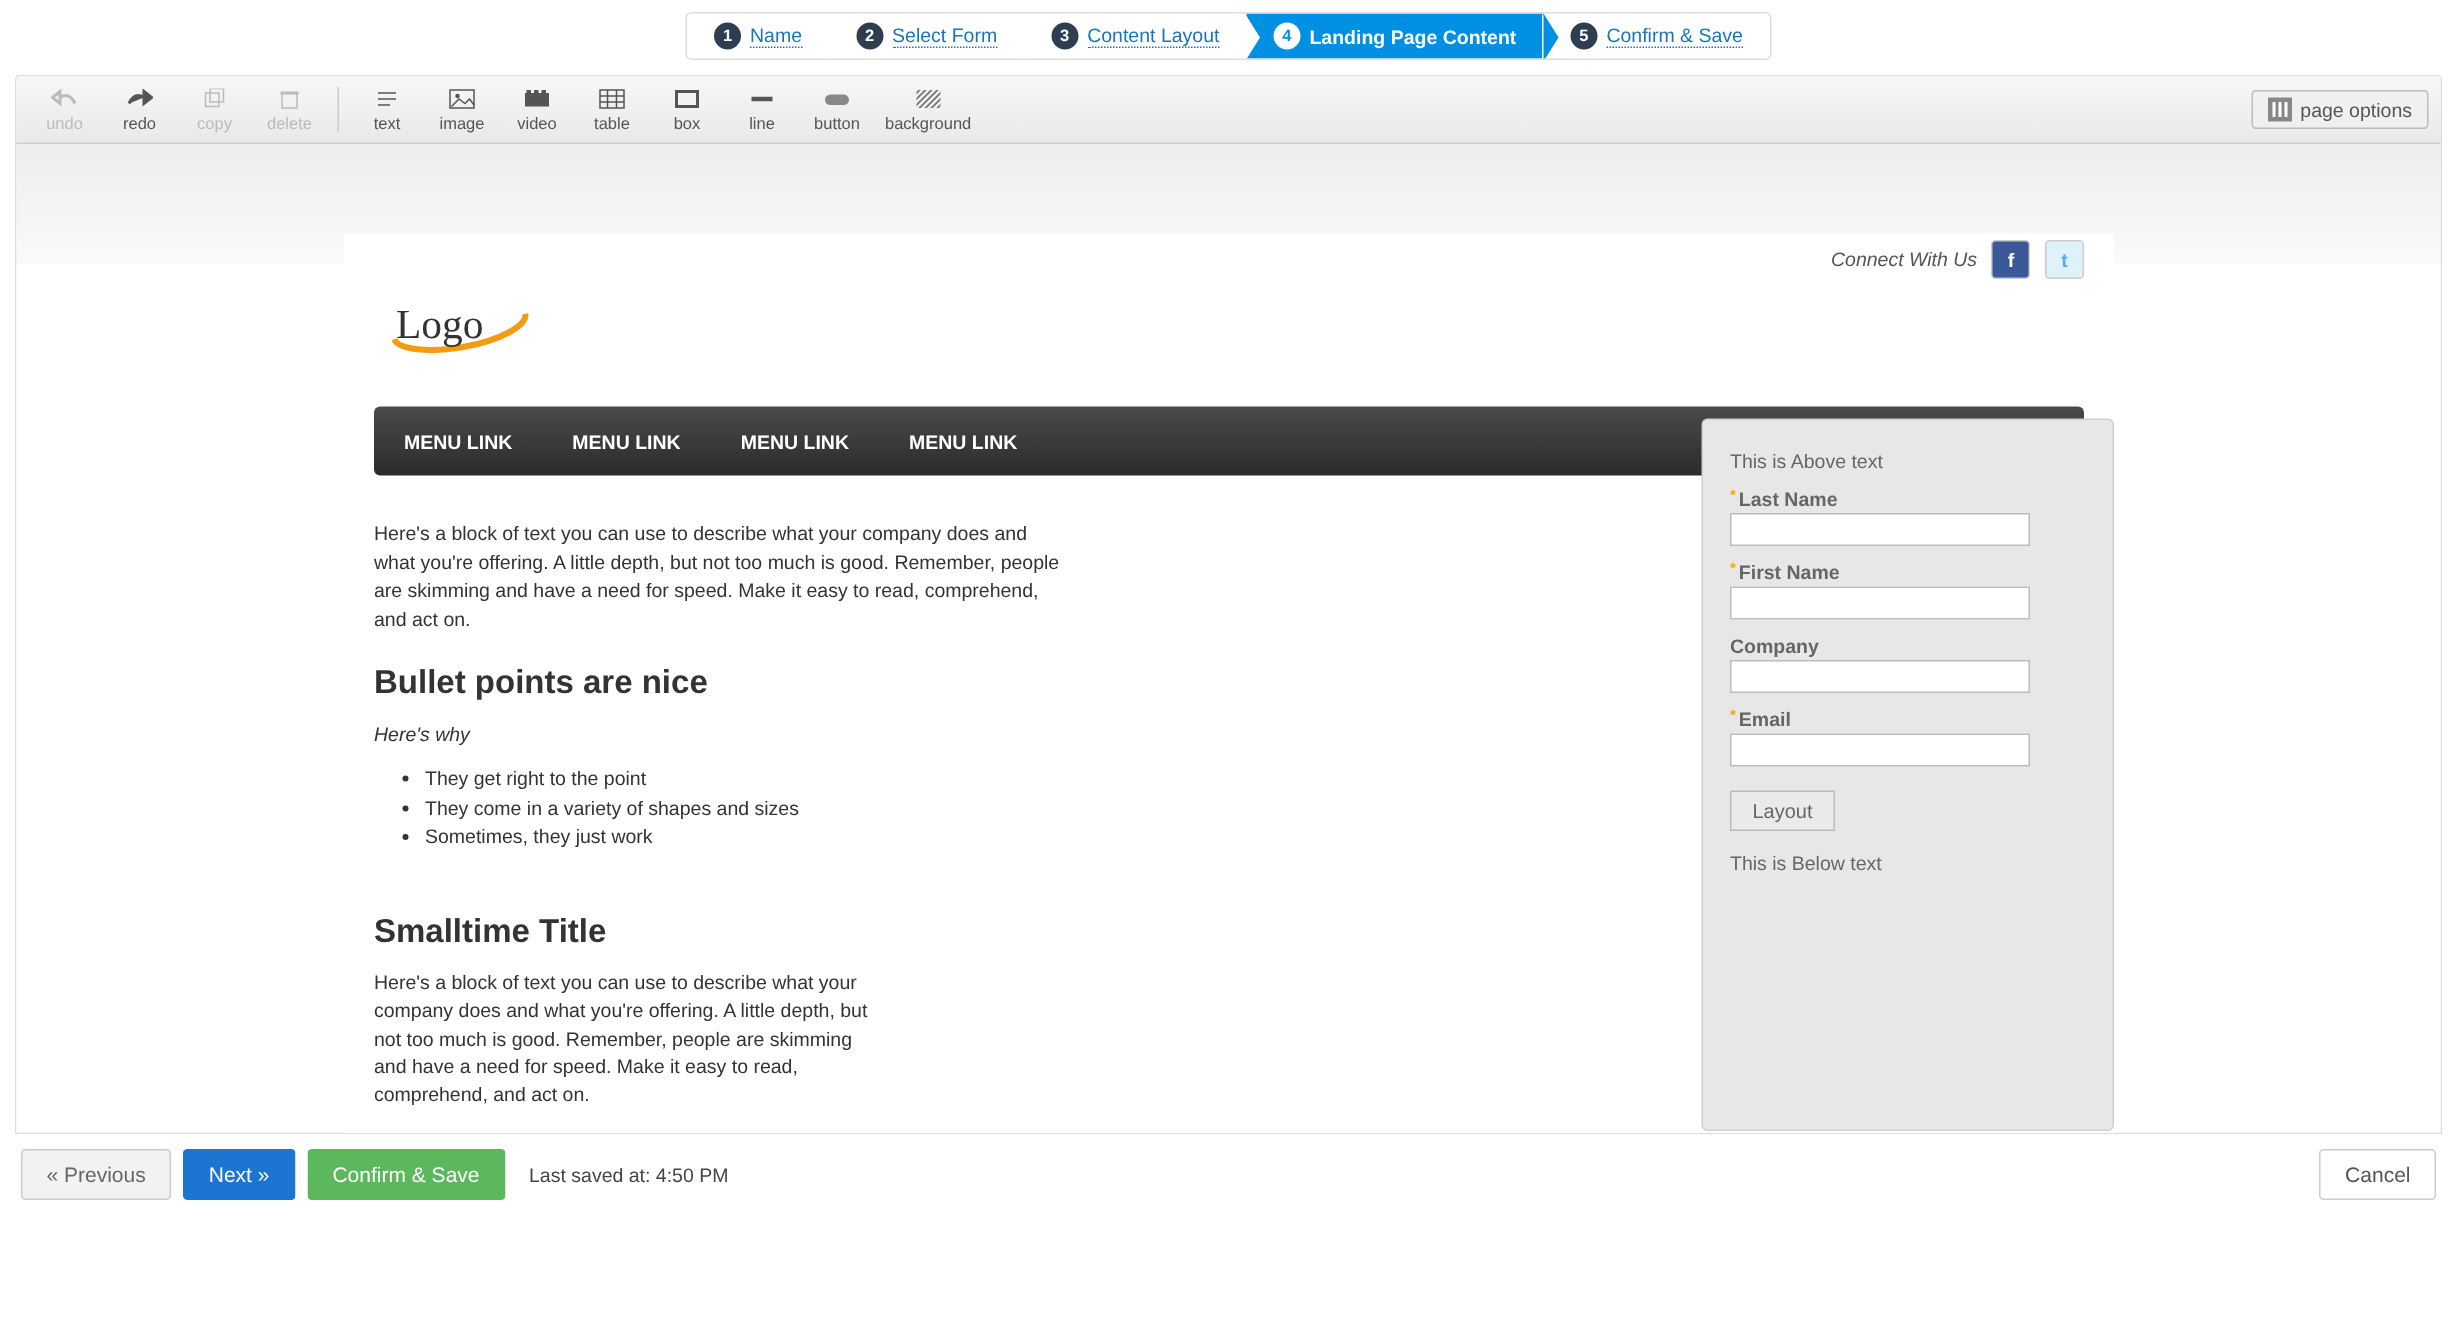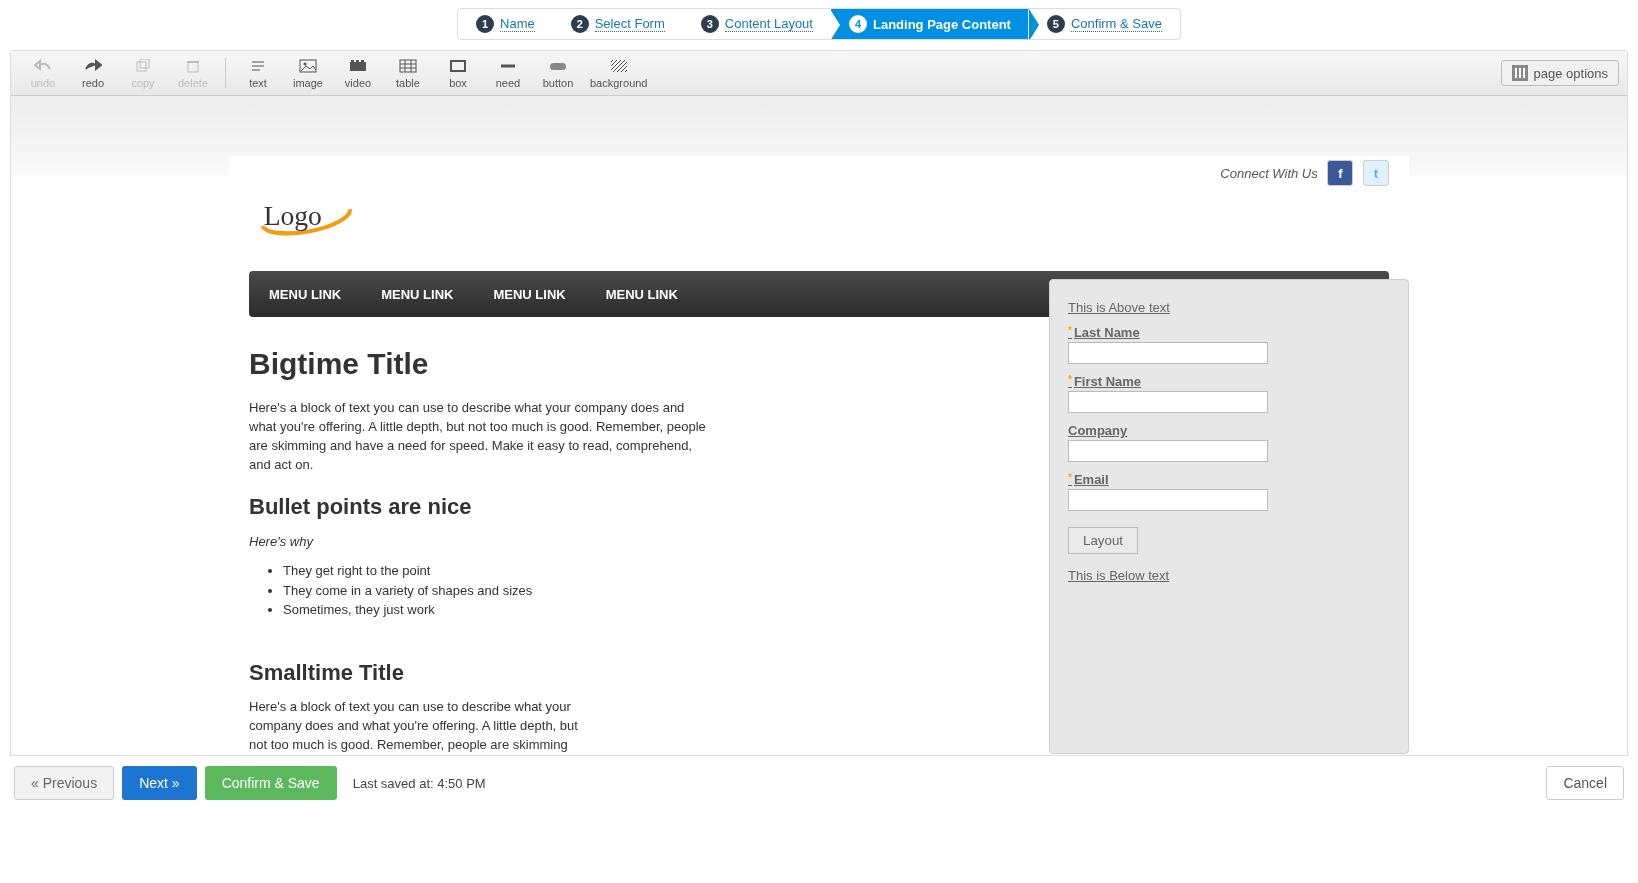--- a/index.html
+++ b/index.html
@@ -58,21 +58,21 @@
 .col-left h2 { font-size:22px; font-weight:bold; margin:20px 0 14px; }
 .col-left .hw { font-style:italic; margin-bottom:12px; display:block; }
 .col-left ul { margin-left:34px; margin-bottom:40px; }
 .col-left ul li { font-size:13px; line-height:1.5; }
 .smalltime h2 { font-size:22px; margin-bottom:12px; }
 .smalltime-row { display:flex; gap:18px; }
 .img-ph { width:100px; height:100px; background:#bfbfbf; display:flex; align-items:center; justify-content:center; color:#888; font-size:12px; flex-shrink:0;}
 .smalltime-row .txts p { max-width:340px; margin-bottom:16px; }
 
 
-.form-box { position:absolute; top:-68px; right:-20px; width:360px; background:#e7e7e7; border:1px solid #d0d0d0; border-radius:4px; padding:16px 18px 160px; color:#666;text-decoration:underline; }
+.form-box { position:absolute; top:-68px; right:-20px; width:275px; background:#e7e7e7; border:1px solid #d0d0d0; border-radius:4px; padding:16px 18px 160px; color:#666; }
 .form-box .above, .form-box .below { font-size:13px; margin:4px 0 10px; }
 .form-box .fld { margin-bottom:10px; }
 .form-box .fld .lbl { font-size:13px; font-weight:bold; color:#666; margin-bottom:2px; display:block; }
 .form-box .fld .req { color:#f0ad00; margin-right:2px; font-size:10px; vertical-align:top;}
 .form-box .fld input { width:200px; height:22px; border:1px solid #bbb; background:#fff; padding:2px 4px; }
 .form-box .submit-btn { background:#eaeaea; border:1px solid #bbb; padding:5px 14px; color:#666; cursor:pointer; margin:6px 0 10px; }
 
 
 .footer-bar { display:flex; align-items:center; padding:10px 14px; gap:8px; border-top:0; }
 .btn { padding:8px 16px; border-radius:3px; cursor:pointer; font-size:14px; border:1px solid transparent; }
@@ -200,21 +200,21 @@
           </svg>
         </span>
       <span class="tlabel">box</span>
     </div>
     <div class="tool">
       <span class="ticon">
           <svg width="18" height="14">
             <line x1="2" y1="7" x2="16" y2="7" stroke="#555" stroke-width="3"></line>
           </svg>
         </span>
-      <span class="tlabel">need</span>
+      <span class="tlabel">line</span>
     </div>
     <div class="tool">
       <span class="ticon">
           <svg width="20" height="14">
             <rect x="2" y="4" width="16" height="7" rx="3.5" fill="#888"></rect>
           </svg>
         </span>
       <span class="tlabel">button</span>
     </div>
     <div class="tool">
@@ -258,21 +258,20 @@
 
       <div class="nav-bar" id="navbar">
           <span class="nav-link">MENU LINK</span>
           <span class="nav-link">MENU LINK</span>
           <span class="nav-link">MENU LINK</span>
           <span class="nav-link">MENU LINK</span>
         </div>
 
       <div class="content-row">
         <div class="col-left">
-          <h1>Bigtime Title</h1>
           <p>Here's a block of text you can use to describe what your company does and what you're offering. A little depth, but not too much is good. Remember, people are skimming and have a need for speed. Make it easy to read, comprehend, and act on.</p>
           <h2>Bullet points are nice</h2>
           <span class="hw">Here's why</span>
           <ul id="bullets">
               <li>They get right to the point</li>
               <li>They come in a variety of shapes and sizes</li>
               <li>Sometimes, they just work</li>
             </ul>
 
           <div class="smalltime">

